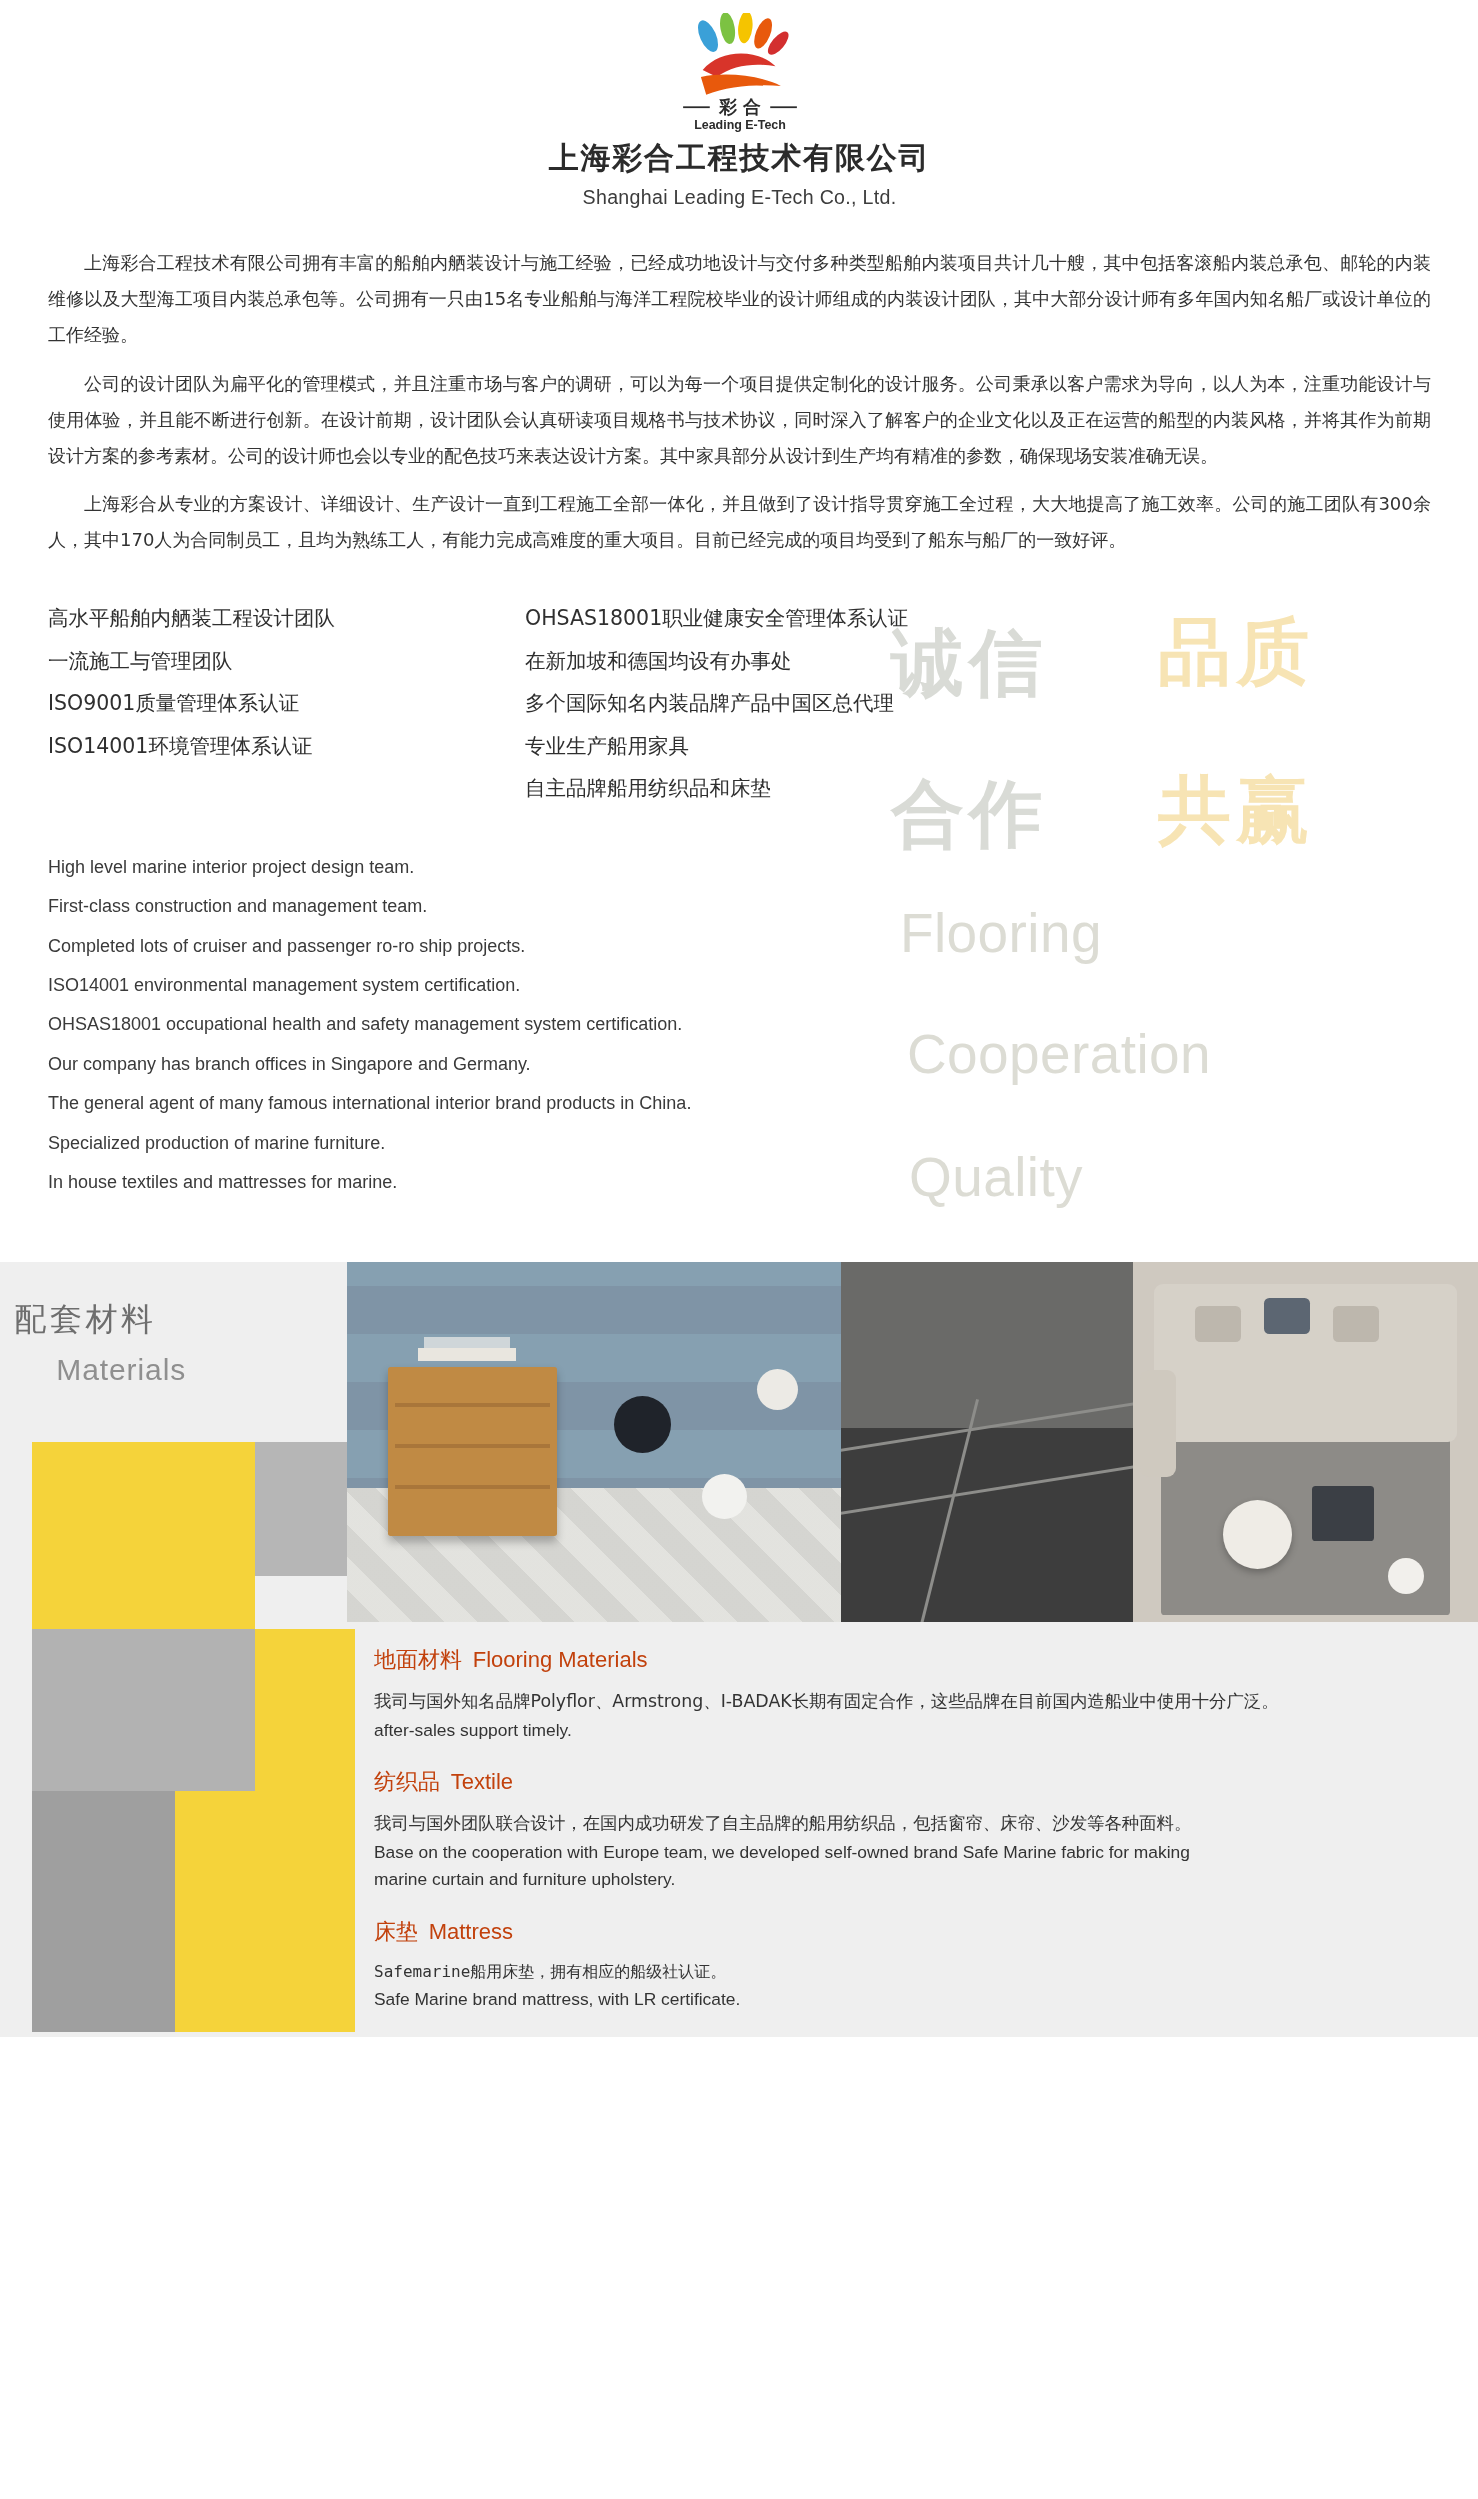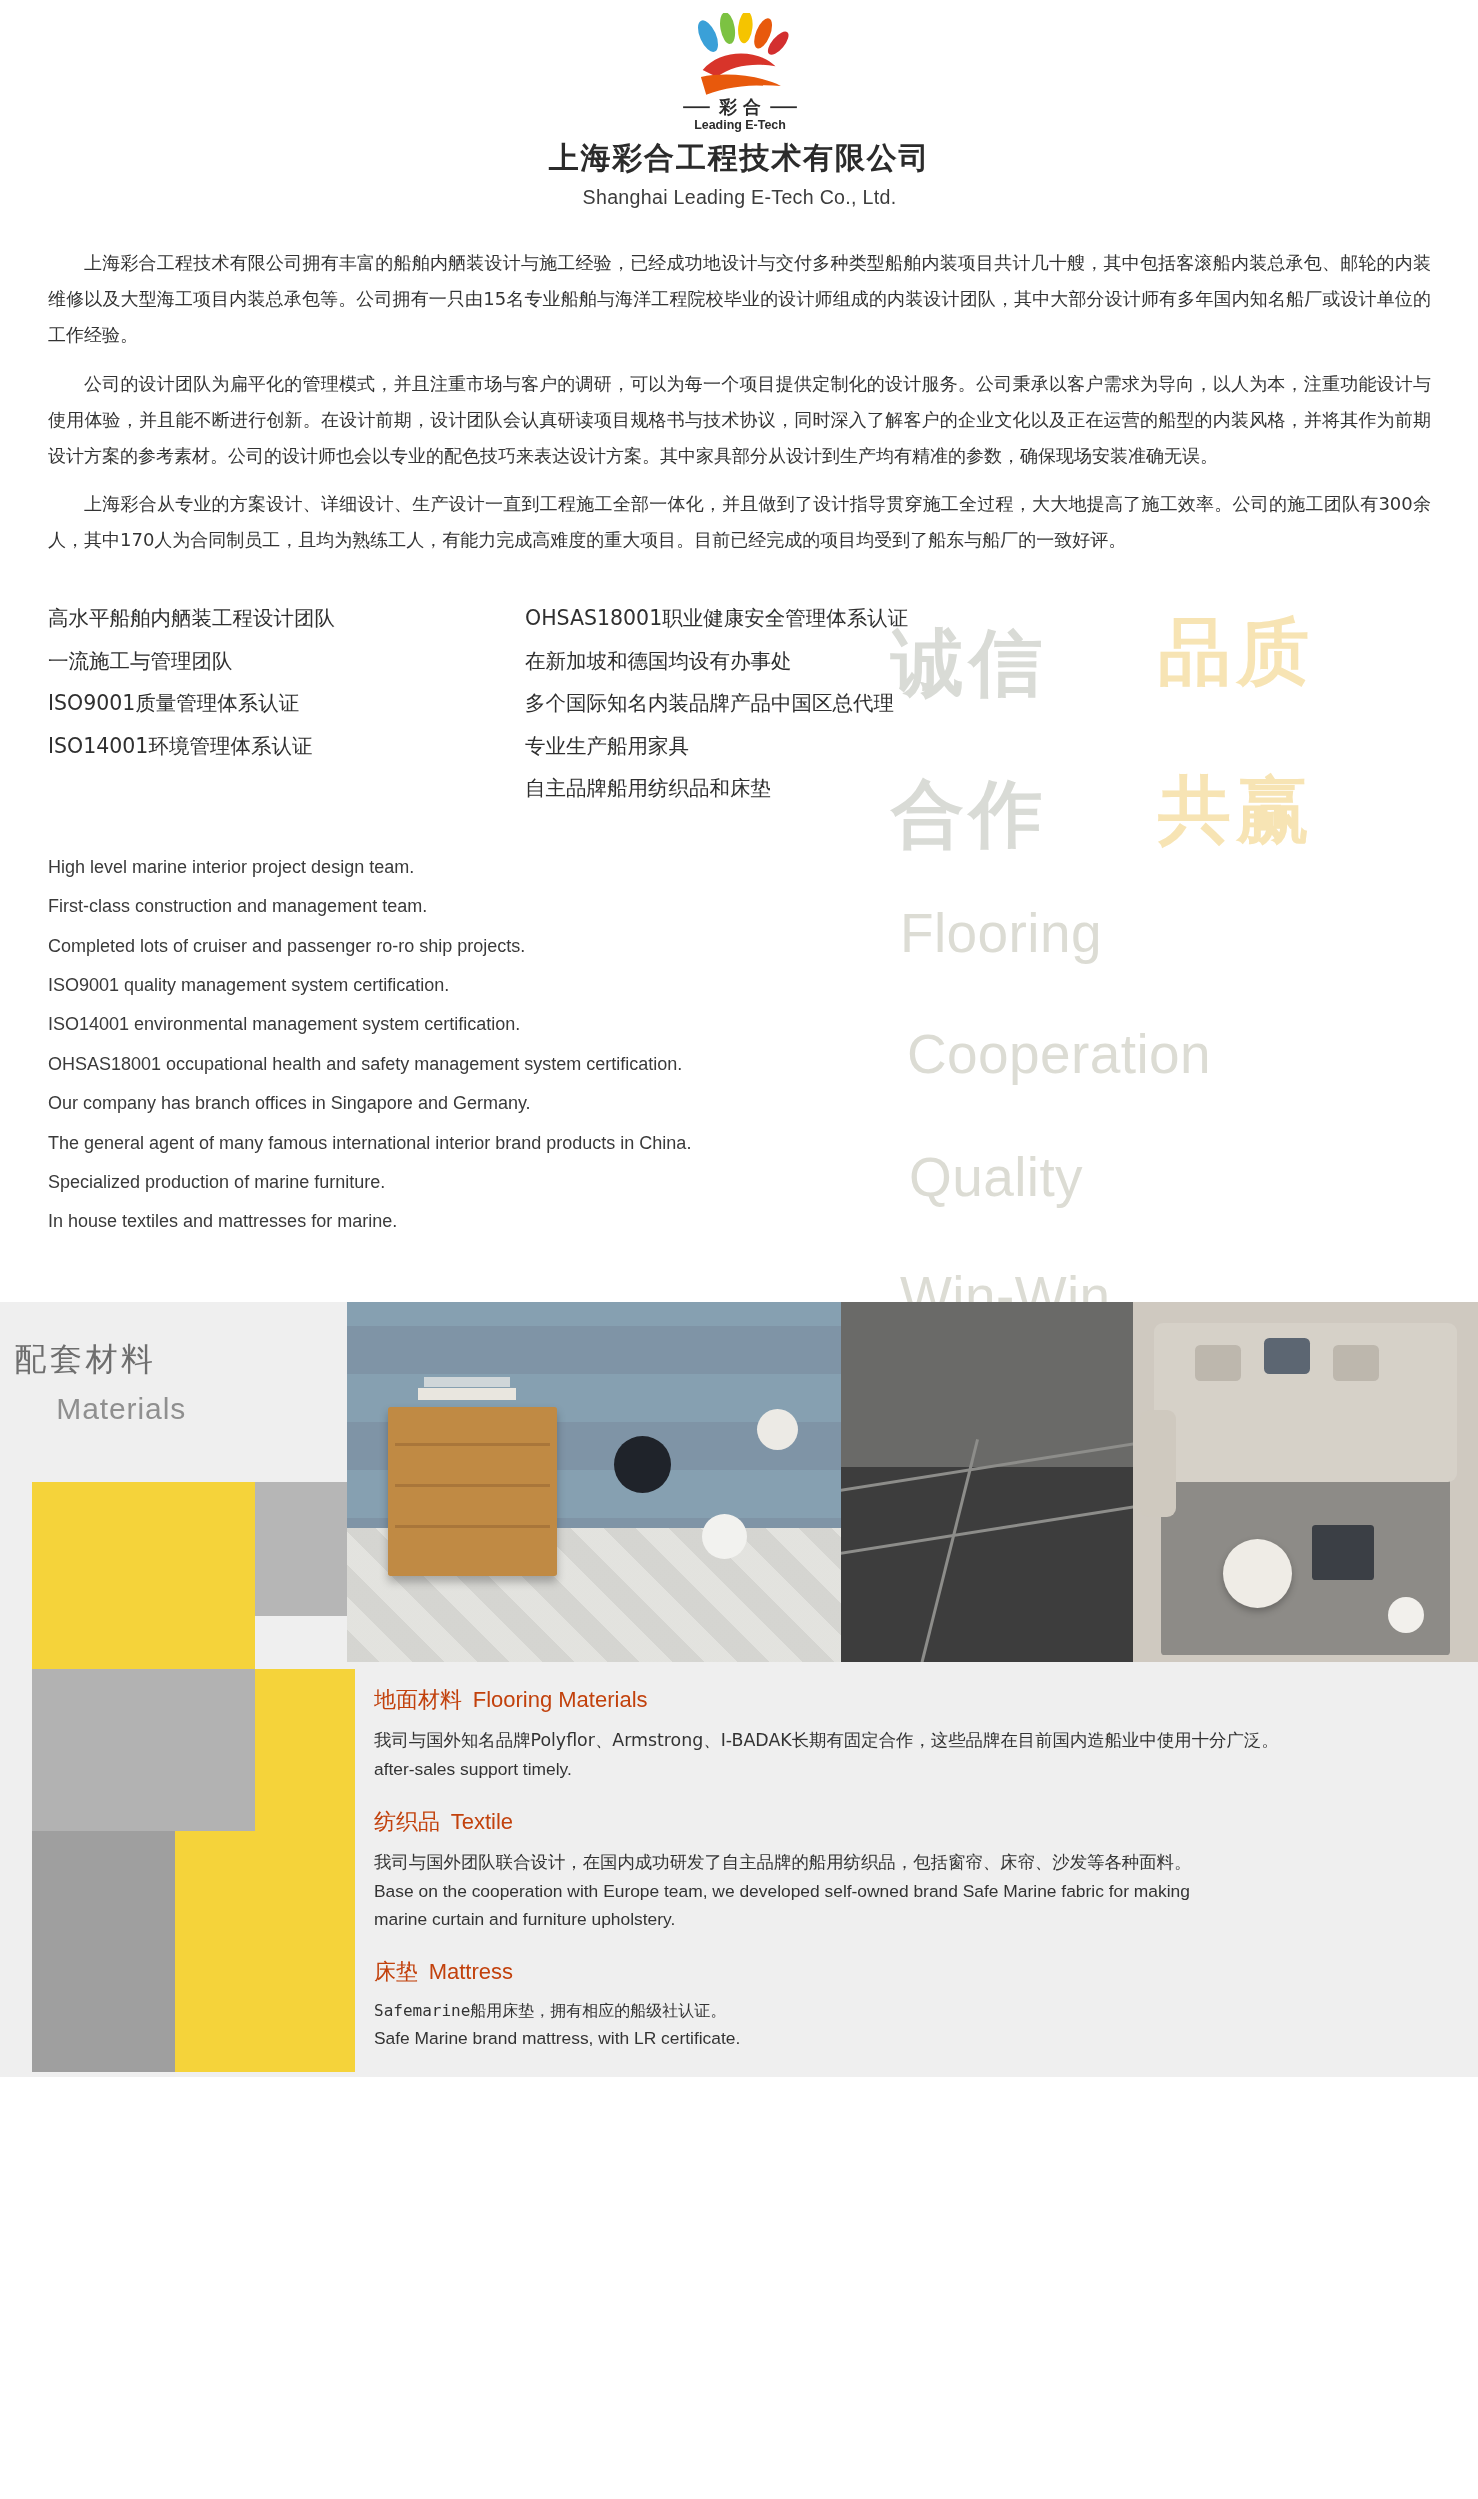--- a/index.html
+++ b/index.html
@@ -300,21 +300,20 @@
       <div class="cn-feature-line">多个国际知名内装品牌产品中国区总代理</div>
       <div class="cn-feature-line">专业生产船用家具</div>
       <div class="cn-feature-line">自主品牌船用纺织品和床垫</div>
     </div>
   </div>
 
   <div class="en-features">
     <div class="en-feature-line">High level marine interior project design team.</div>
     <div class="en-feature-line">First-class construction and management team.</div>
     <div class="en-feature-line">Completed lots of cruiser and passenger ro-ro ship projects.</div>
-    <div class="en-feature-line">ISO9001 quality management system certification.</div>
     <div class="en-feature-line">ISO14001 environmental management system certification.</div>
     <div class="en-feature-line">OHSAS18001 occupational health and safety management system certification.</div>
     <div class="en-feature-line">Our company has branch offices in Singapore and Germany.</div>
     <div class="en-feature-line">The general agent of many famous international interior brand products in China.</div>
     <div class="en-feature-line">Specialized production of marine furniture.</div>
     <div class="en-feature-line">In house textiles and mattresses for marine.</div>
   </div>
 </div>
 
 <div class="materials">

